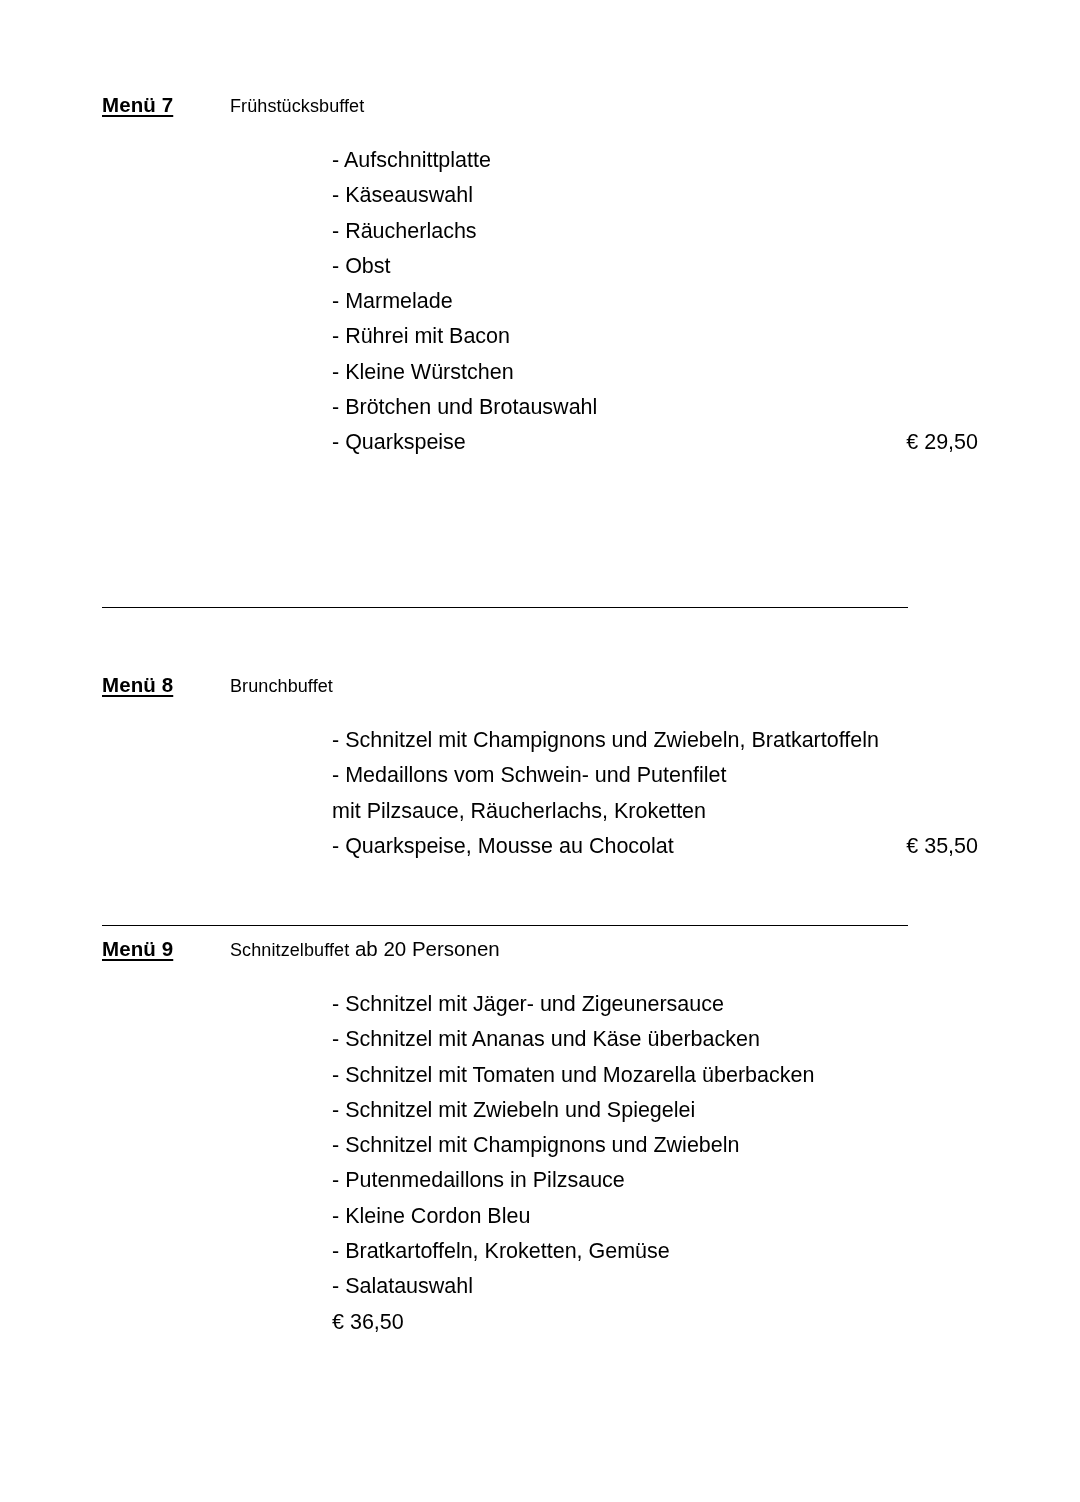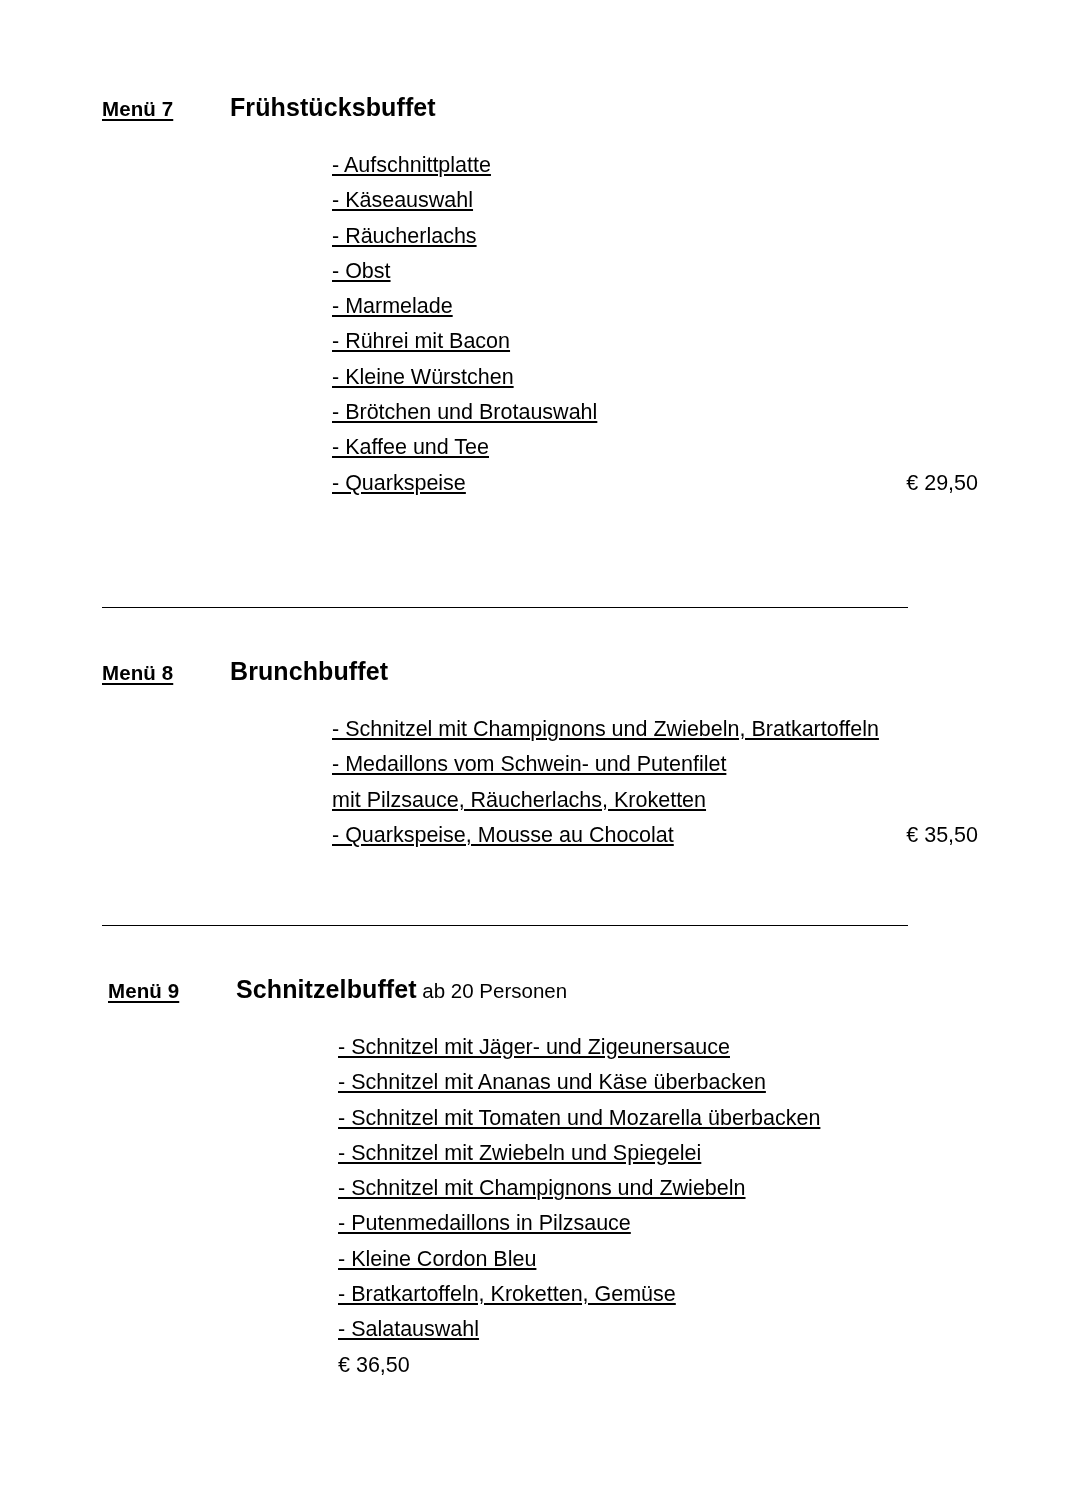--- a/index.html
+++ b/index.html
@@ -32,22 +32,22 @@
   .menu-label {
     width: 128px;
     flex: 0 0 128px;
     font-weight: bold;
     font-size: 20.5px;
     text-decoration: underline;
     text-underline-offset: 3px;
     letter-spacing: 0.1px;
   }
   .menu-title {
-    font-weight: bold;
-    font-size: 25px;
+    font-weight: normal;
+    font-size: 18px;
     letter-spacing: 0.1px;
   }
   .menu-title-suffix {
     font-weight: normal;
     font-size: 20.5px;
   }
   .items {
     margin-top: 26px;
   }
   .item-row {
@@ -56,38 +56,37 @@
     font-size: 21.5px;
     line-height: 35.3px;
     white-space: nowrap;
   }
   .item-indent {
     width: 230px;
     flex: 0 0 230px;
   }
   .item-text {
     flex: 1 1 auto;
-    text-decoration: underline;
   }
   .item-price {
     flex: 0 0 auto;
     text-align: right;
     padding-right: 0;
     font-size: 21.5px;
   }
   .rule {
     border: 0;
     border-top: 1px solid #000000;
     margin: 0;
   }
   .block1 { position: absolute; left: 102px; top: 93px; width: 876px; }
   .rule1  { position: absolute; left: 102px; top: 607px; width: 806px; }
-  .block2 { position: absolute; left: 102px; top: 657px; width: 876px; }
+  .block2 { position: absolute; left: 102px; top: 673px; width: 876px; }
   .rule2  { position: absolute; left: 102px; top: 925px; width: 806px; }
-  .block3 { position: absolute; left: 102px; top: 975px; width: 876px; margin-left: 6px; }
+  .block3 { position: absolute; left: 102px; top: 937px; width: 876px; }
 </style>
 </head>
 <body>
 
 <div class="page">
 
   <section class="menu-block block1">
     <div class="menu-head">
       <div class="menu-label">Menü 7</div>
       <div>
@@ -130,25 +129,20 @@
         <span class="item-text">- Kleine Würstchen</span>
         <span class="item-price"></span>
       </div>
       <div class="item-row">
         <span class="item-indent"></span>
         <span class="item-text">- Brötchen und Brotauswahl</span>
         <span class="item-price"></span>
       </div>
       <div class="item-row">
         <span class="item-indent"></span>
-        <span class="item-text">- Kaffee und Tee</span>
-        <span class="item-price"></span>
-      </div>
-      <div class="item-row">
-        <span class="item-indent"></span>
         <span class="item-text">- Quarkspeise</span>
         <span class="item-price">€ 29,50</span>
       </div>
     </div>
   </section>
 
   <hr class="rule rule1">
 
   <section class="menu-block block2">
     <div class="menu-head">

